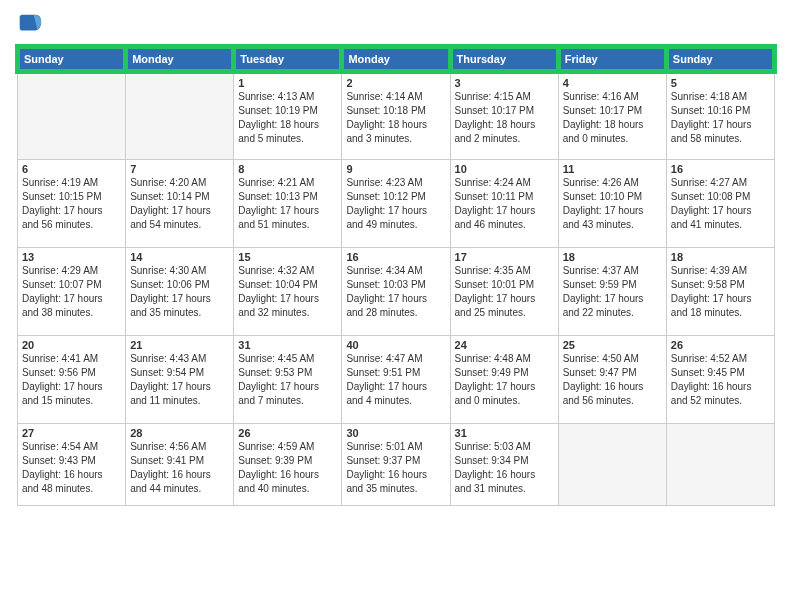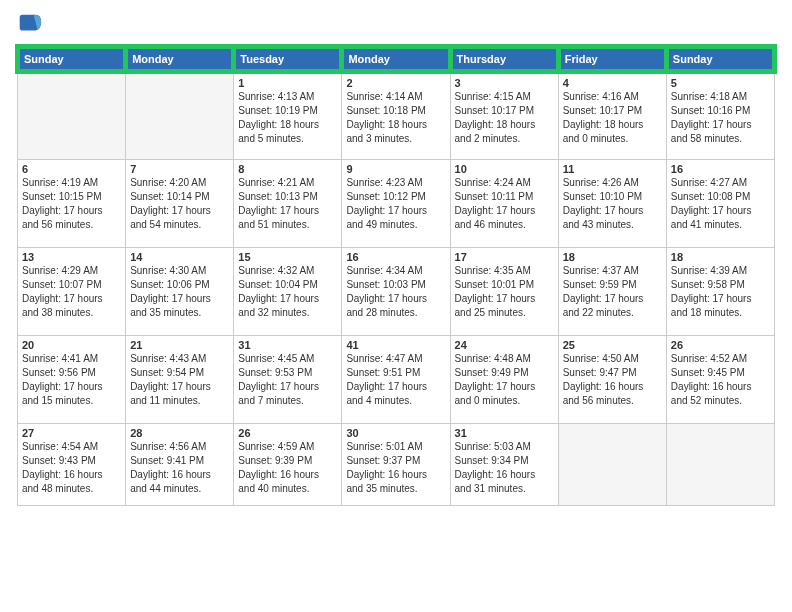--- a/index.html
+++ b/index.html
@@ -219,21 +219,21 @@
           </td>
           <td class="day-cell">
             <span class="day-number">21</span>
             <div class="day-info">Sunrise: 4:43 AM<br>Sunset: 9:54 PM<br>Daylight: 17 hours<br>and 11 minutes.</div>
           </td>
           <td class="day-cell">
             <span class="day-number">31</span>
             <div class="day-info">Sunrise: 4:45 AM<br>Sunset: 9:53 PM<br>Daylight: 17 hours<br>and 7 minutes.</div>
           </td>
           <td class="day-cell">
-            <span class="day-number">41</span>
+            <span class="day-number">40</span>
             <div class="day-info">Sunrise: 4:47 AM<br>Sunset: 9:51 PM<br>Daylight: 17 hours<br>and 4 minutes.</div>
           </td>
           <td class="day-cell">
             <span class="day-number">24</span>
             <div class="day-info">Sunrise: 4:48 AM<br>Sunset: 9:49 PM<br>Daylight: 17 hours<br>and 0 minutes.</div>
           </td>
           <td class="day-cell">
             <span class="day-number">25</span>
             <div class="day-info">Sunrise: 4:50 AM<br>Sunset: 9:47 PM<br>Daylight: 16 hours<br>and 56 minutes.</div>
           </td>

